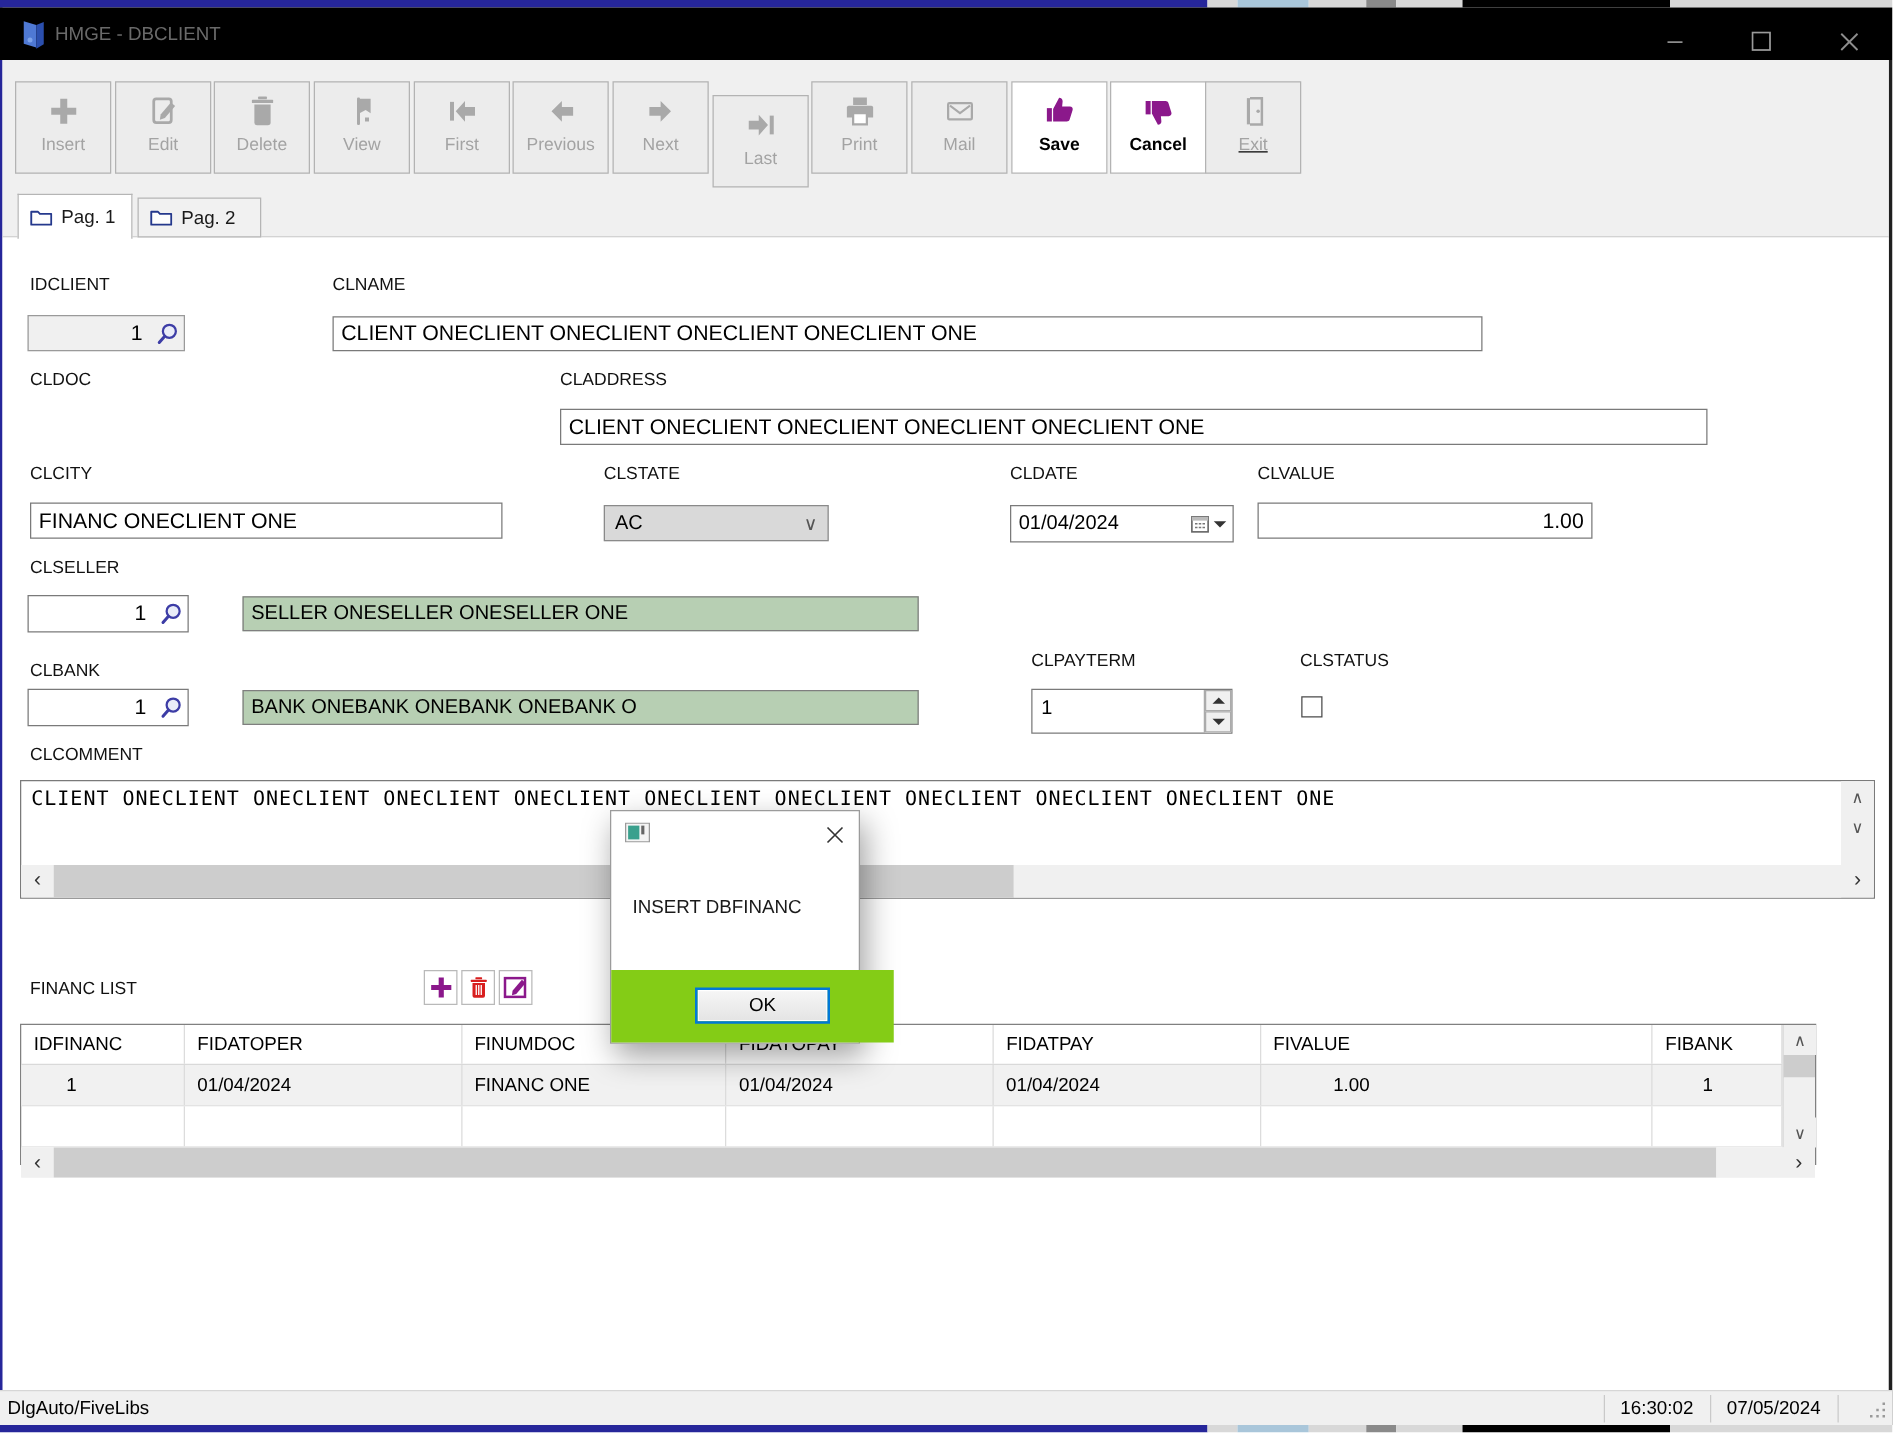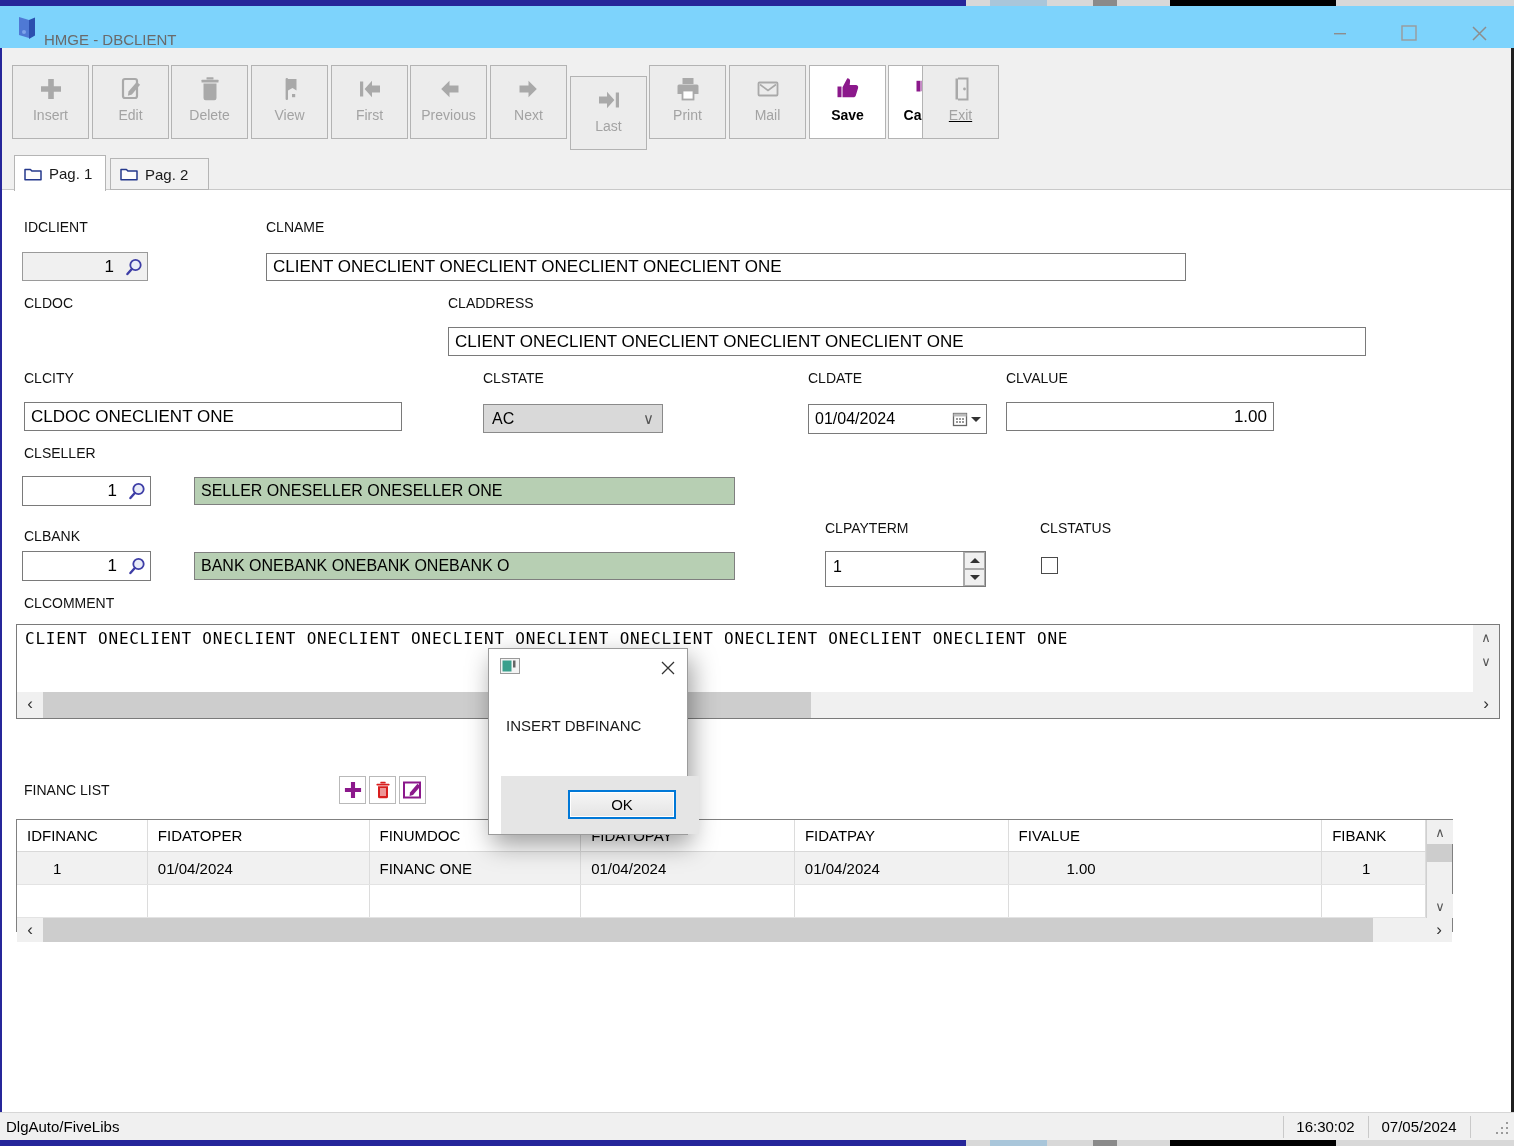--- a/index.html
+++ b/index.html
@@ -12,21 +12,21 @@
   *{margin:0;box-sizing:border-box}
   body{width:1514px;height:1146px;overflow:hidden;font-family:"Liberation Sans",sans-serif;background:#fff}
   .stage{position:relative;width:1514px;height:1146px;background:#fff;overflow:hidden}
   .abs{position:absolute}
   
   .edge{position:absolute;left:0;width:1514px;height:6px;display:flex}
   .edge span{height:100%}
   .frame-left{position:absolute;left:0;top:6px;width:2px;height:1134px;background:var(--frame-navy)}
   .frame-right{position:absolute;left:1511px;top:48px;width:3px;height:1092px;background:#1f1f1f}
   
-  .titlebar{position:absolute;left:0;top:6px;width:1514px;height:42px;background:#7dd3fc;display:flex;align-items:flex-end}
+  .titlebar{position:absolute;left:0;top:6px;width:1514px;height:42px;background:#000000;display:flex;align-items:center}
   .apptitle{font-size:15px;color:#6a6a6a;margin-left:10px}
   .winbtn{position:absolute;top:12px;width:34px;height:30px;display:flex;align-items:center;justify-content:center;cursor:pointer}
   
   .toolbar{position:absolute;left:2px;top:48px;width:1509px;height:104px;background:#f0f0f0}
   .tbtn{position:absolute;top:17px;width:77px;height:74px;border:1px solid #b3b3b3;background:#ececec;display:flex;flex-direction:column;align-items:center;padding-top:8px;gap:3px;cursor:pointer}
   .tbtn.on{background:#fff}
   .ticon{width:30px;height:30px;color:#a9a9a9}
   .tbtn.on .ticon{color:var(--accent-purple)}
   .tlabel{font-size:14px;color:#a3a3a3}
   .tbtn.on .tlabel{color:#000;font-weight:bold}
@@ -73,21 +73,21 @@
   .tablemain{flex:1;display:flex}
   .grid{flex:1;overflow:hidden}
   .trow{display:flex;height:33px;border-bottom:1px solid #e3e3e3}
   .trow.hdr{height:32px;border-bottom:1px solid #d9d9d9;font-weight:normal}
   .trow.sel{background:#f1f1f1}
   .tcell{border-right:1px solid #dcdcdc;display:flex;align-items:center;font-size:15px;height:100%;overflow:hidden;white-space:nowrap}
   
   .dialog{position:absolute;left:488px;top:648px;width:200px;height:187px;background:#fff;border:1px solid #9b9b9b;box-shadow:4px 10px 24px rgba(0,0,0,.38);z-index:50}
   .dlg-close{position:absolute;right:8px;top:8px;width:22px;height:22px;display:flex;align-items:center;justify-content:center;cursor:pointer}
   .dlg-msg{position:absolute;left:17px;top:68px;font-size:15px;color:#1a1a1a;white-space:nowrap}
-  .dlg-footer{position:absolute;left:12px;top:127px;width:198px;height:58px;background:#e5e5e5}
+  .dlg-footer{position:absolute;left:0;top:127px;width:226px;height:58px;background:#84cc16}
   .okbtn{position:absolute;left:67px;top:14px;width:108px;height:29px;border:2px solid var(--focus-blue);background:linear-gradient(#f6f6f6,#e4e4e4);box-shadow:inset 0 0 0 1px #fff;font-size:15px;color:#000;display:flex;align-items:center;justify-content:center;cursor:pointer;font-family:"Liberation Sans",sans-serif}
   
   .statusbar{position:absolute;left:0;top:1112px;width:1514px;height:28px;background:#f0f0f0;border-top:1px solid #d6d6d6;font-size:15px;color:#000}
   .statusbar .sep{position:absolute;top:3px;width:1px;height:22px;background:#c9c9c9}
   .grip{position:absolute;right:6px;bottom:6px;width:2px;height:2px;background:#9a9a9a;box-shadow:0 -5px #9a9a9a,0 -10px #9a9a9a,-5px 0 #9a9a9a,-10px 0 #9a9a9a,-5px -5px #9a9a9a}
 </style>
 </head>
 <body>
 
 <div class="stage">
@@ -217,21 +217,21 @@
         </svg>
         <span class="tlabel">Save</span>
       </div>
       <div class="tbtn on" style="left: 886px;">
         <svg class="ticon" viewBox="0 0 30 30" fill="currentColor">
           <path d="M9.5 16.8l4.8 9c1.7-.1 2.9-1.2 2.8-2.9l-.4-4h6.2c1.6 0 2.7-1.4 2.2-2.9l-2.3-7.4c-.3-1.1-1.3-1.8-2.4-1.8H9.5z"></path>
           <rect x="4.5" y="6.8" width="4" height="10.7"></rect>
         </svg>
         <span class="tlabel">Cancel</span>
       </div>
-      <div class="tbtn" style="left: 920px; text-decoration: underline;">
+      <div class="tbtn" style="left: 962px; text-decoration: underline;">
         <svg class="ticon" viewBox="0 0 30 30" fill="currentColor">
           <path d="M12 4.5h9.5v21H12" fill="none" stroke="currentColor" stroke-width="2"></path>
           <rect x="9.5" y="4.5" width="2.5" height="21"></rect>
           <circle cx="18.5" cy="15" r="1.4"></circle>
         </svg>
         <span class="tlabel">Exit</span>
       </div>
     </div>
 
   <div class="tabstrip">
@@ -280,21 +280,21 @@
     <div class="inp" style="left:264px;top:63px;width:920px;height:28px">
       <span class="val">CLIENT ONECLIENT ONECLIENT ONECLIENT ONECLIENT ONE</span>
     </div>
 
 
     <div class="inp" style="left:446px;top:137px;width:918px;height:29px">
       <span class="val">CLIENT ONECLIENT ONECLIENT ONECLIENT ONECLIENT ONE</span>
     </div>
 
     <div class="inp" style="left:22px;top:212px;width:378px;height:29px">
-      <span class="val">CLDOC ONECLIENT ONE</span>
+      <span class="val">FINANC ONECLIENT ONE</span>
     </div>
 
     <div class="selectbox" style="left:481px;top:214px;width:180px;height:29px">
       <span class="val">AC</span>
       <span class="chev">∨</span>
     </div>
 
     <div class="inp" style="left:806px;top:214px;width:179px;height:30px;font-size:16px">
       <span class="val">01/04/2024</span>
       <span class="lookup" style="width:40px;gap:3px">

